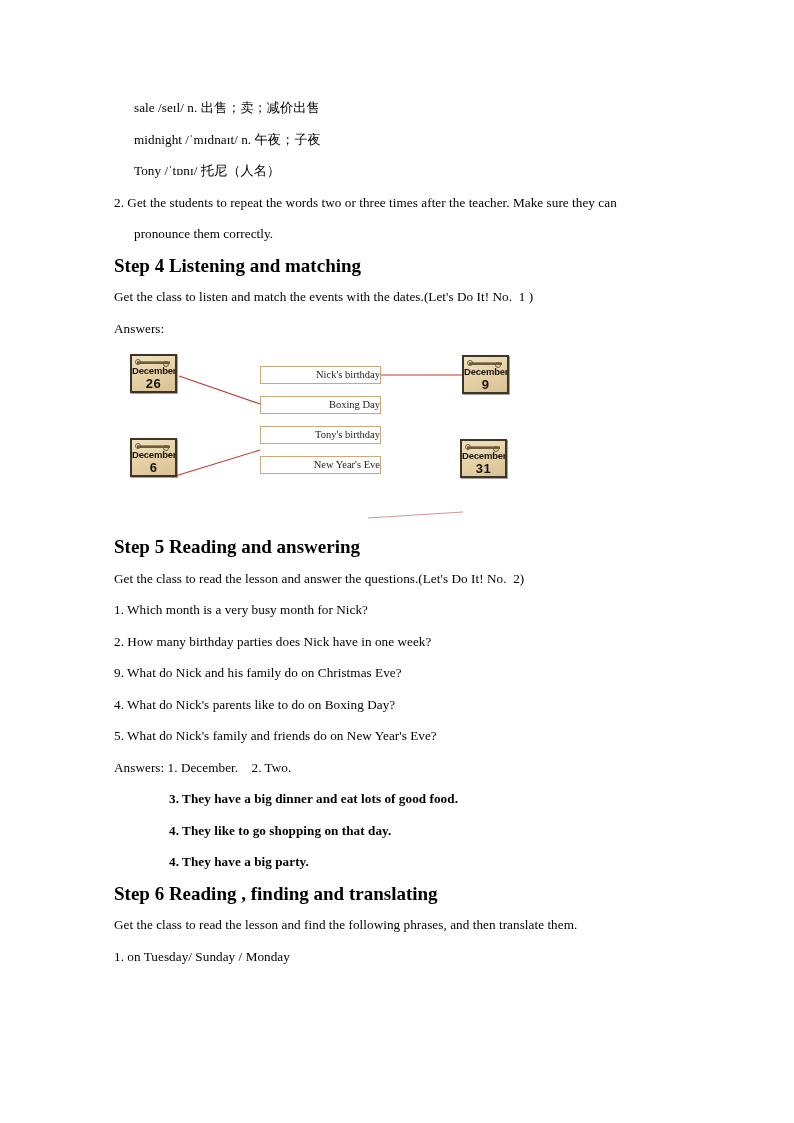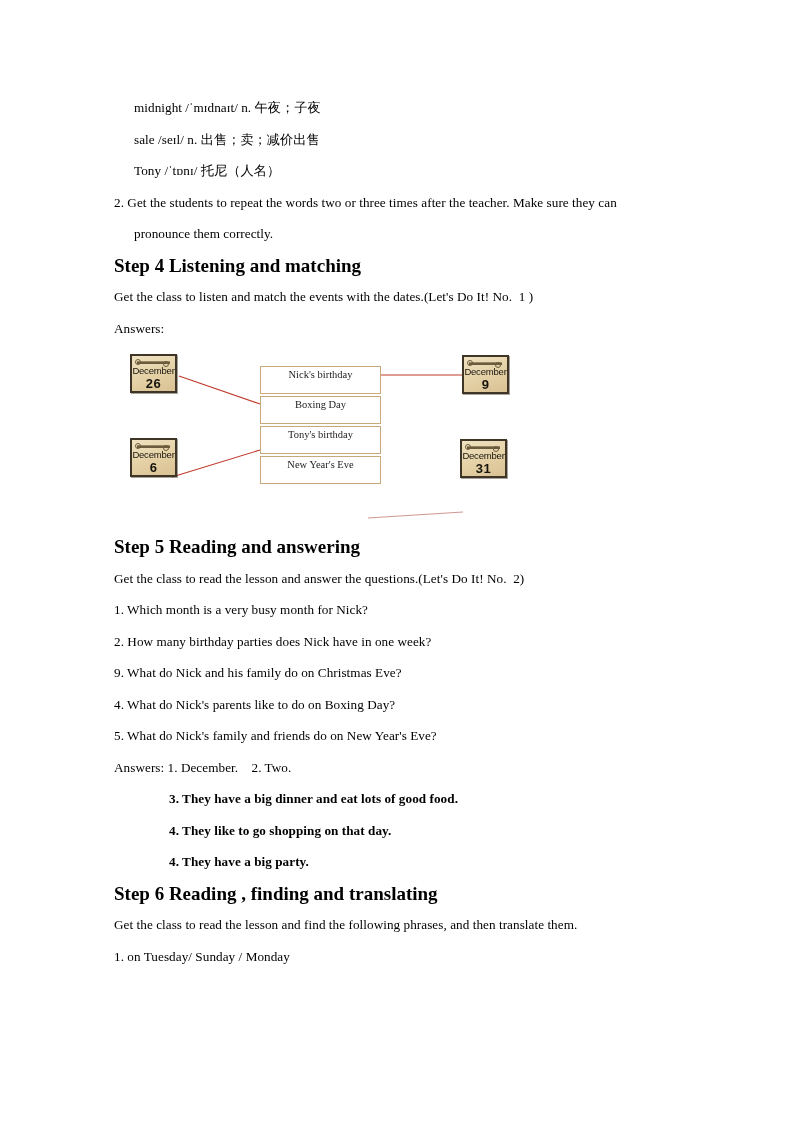--- a/index.html
+++ b/index.html
@@ -100,56 +100,56 @@
     position: absolute;
     right: 3px;
     top: 3px;
     width: 4px;
     height: 4px;
     border: 1px solid #6b5c3e;
     border-radius: 50%;
   }
   .cal-month {
     font-size: 9.5px;
-    font-weight: normal;
+    font-weight: bold;
     color: #17140e;
     line-height: 11px;
     margin-top: 0px;
     letter-spacing: -0.2px;
   }
   .cal-day {
     font-size: 13px;
     font-weight: bold;
     color: #17140e;
     line-height: 15px;
     letter-spacing: 0.5px;
   }
   .eventbox {
     position: absolute;
     width: 121px;
-    height: 28px;
+    height: 18px;
     background: #ffffff;
     border: 1px solid #c9a87c;
     box-sizing: border-box;
     font-family: "Liberation Serif", "DejaVu Serif", serif;
     font-size: 10.5px;
     line-height: 16px;
-    text-align: center;
+    text-align: right;
     color: #1b1b1b;
     white-space: nowrap;
   }
 </style>
 </head>
 <body>
 
 <div id="page">
   <div class="content">
 
+    <div class="line indent-1">sale /seɪl/ n. 出售；卖；减价出售</div>
     <div class="line indent-1">midnight /ˈmɪdnaɪt/ n. 午夜；子夜</div>
-    <div class="line indent-1">sale /seɪl/ n. 出售；卖；减价出售</div>
     <div class="line indent-1">Tony /ˈtɒnɪ/ 托尼（人名）</div>
 
     <div class="line hang">2. Get the students to repeat the words two or three times after the teacher. Make sure they can</div>
     <div class="line indent-1">pronounce them correctly.</div>
 
     <div class="heading">Step 4    Listening and matching</div>
     <div class="line">Get the class to listen and match the events with the dates.(Let's Do It! No.  1 )</div>
     <div class="line">Answers:</div>
 
     <div class="diagram">

